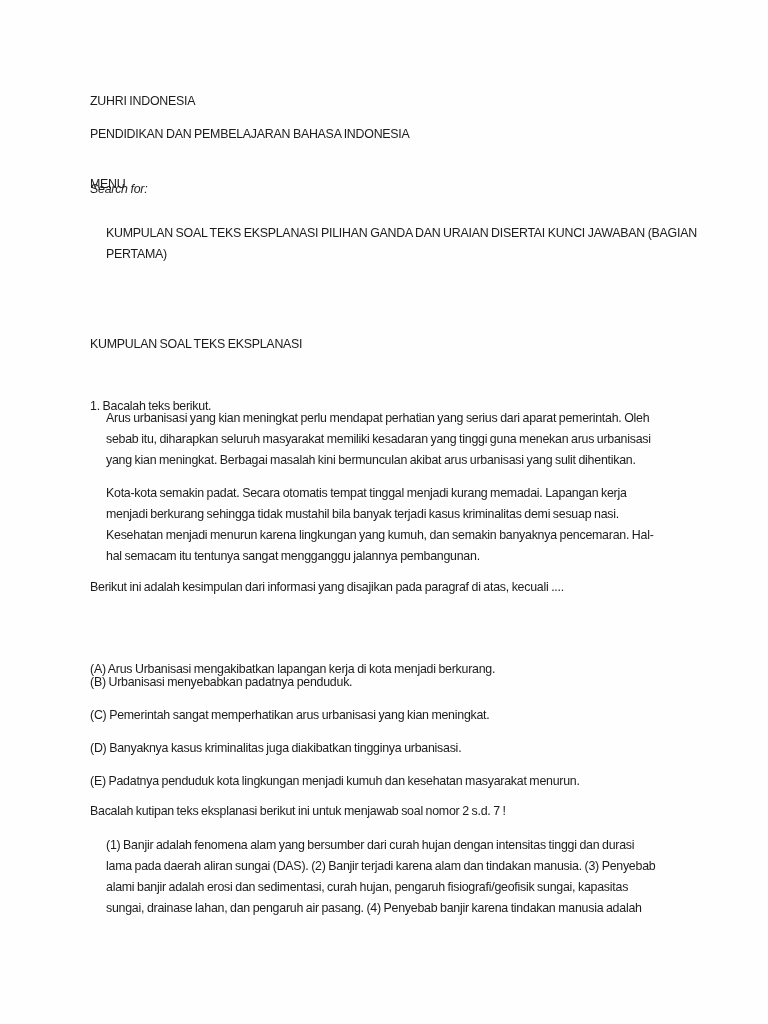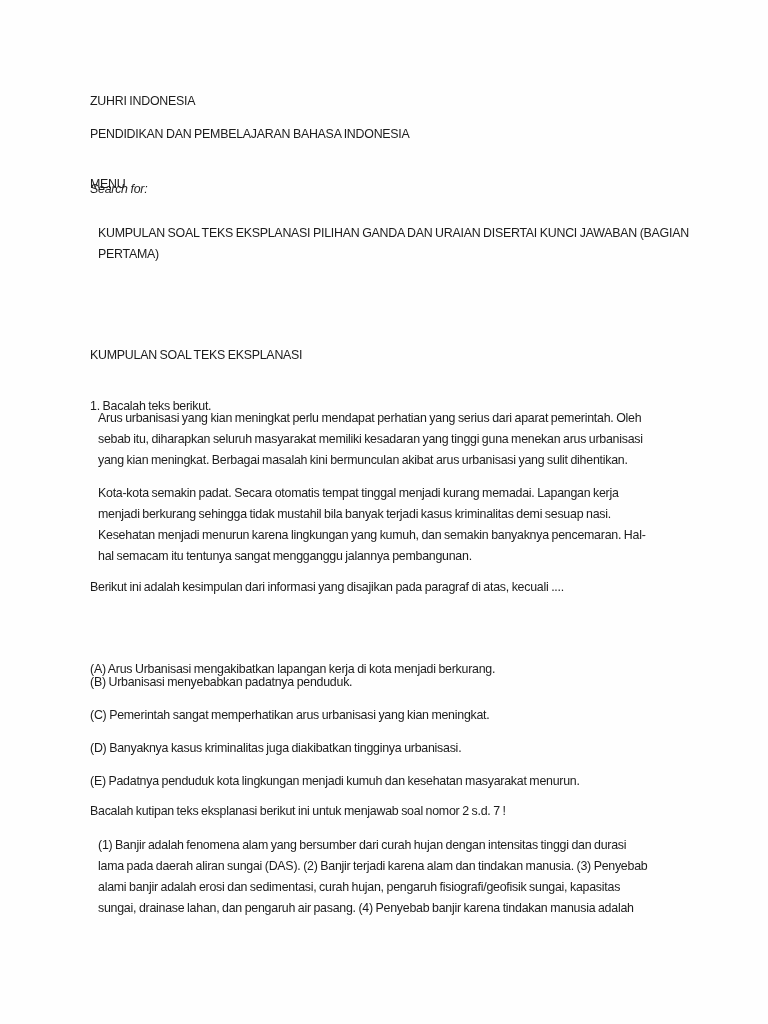--- a/index.html
+++ b/index.html
@@ -25,42 +25,42 @@
       word-spacing: -0.5px;
     }
     .line {
       position: absolute;
       left: 0;
       white-space: nowrap;
       line-height: 21px;
     }
     .para {
       position: absolute;
-      left: 8px;
+      left: 16px;
       width: 590px;
       line-height: 21px;
     }
     .para span { display: block; white-space: nowrap; }
   </style>
 </head>
 <body>
 
 <div class="page">
 
   <div class="line" style="top:91px;">ZUHRI INDONESIA</div>
   <div class="line" style="top:124px;text-align:right;">PENDIDIKAN DAN PEMBELAJARAN BAHASA INDONESIA</div>
   <div class="line" style="top:174px;">MENU</div>
   <div class="line" style="top:179px;font-style:italic;">Search for:</div>
 
   <div class="para" style="top:223px;">
     <span>KUMPULAN SOAL TEKS EKSPLANASI PILIHAN GANDA DAN URAIAN DISERTAI KUNCI JAWABAN (BAGIAN</span>
     <span>PERTAMA)</span>
   </div>
 
-  <div class="line" style="top:345px;">KUMPULAN SOAL TEKS EKSPLANASI</div>
+  <div class="line" style="top:334px;">KUMPULAN SOAL TEKS EKSPLANASI</div>
   <div class="line" style="top:375px;margin-top:21px;">1. Bacalah teks berikut.</div>
 
   <div class="para" style="top:408px;">
     <span>Arus urbanisasi yang kian meningkat perlu mendapat perhatian yang serius dari aparat pemerintah. Oleh</span>
     <span>sebab itu, diharapkan seluruh masyarakat memiliki kesadaran yang tinggi guna menekan arus urbanisasi</span>
     <span>yang kian meningkat. Berbagai masalah kini bermunculan akibat arus urbanisasi yang sulit dihentikan.</span>
   </div>
 
   <div class="para" style="top:483px;">
     <span>Kota-kota semakin padat. Secara otomatis tempat tinggal menjadi kurang memadai. Lapangan kerja</span>

